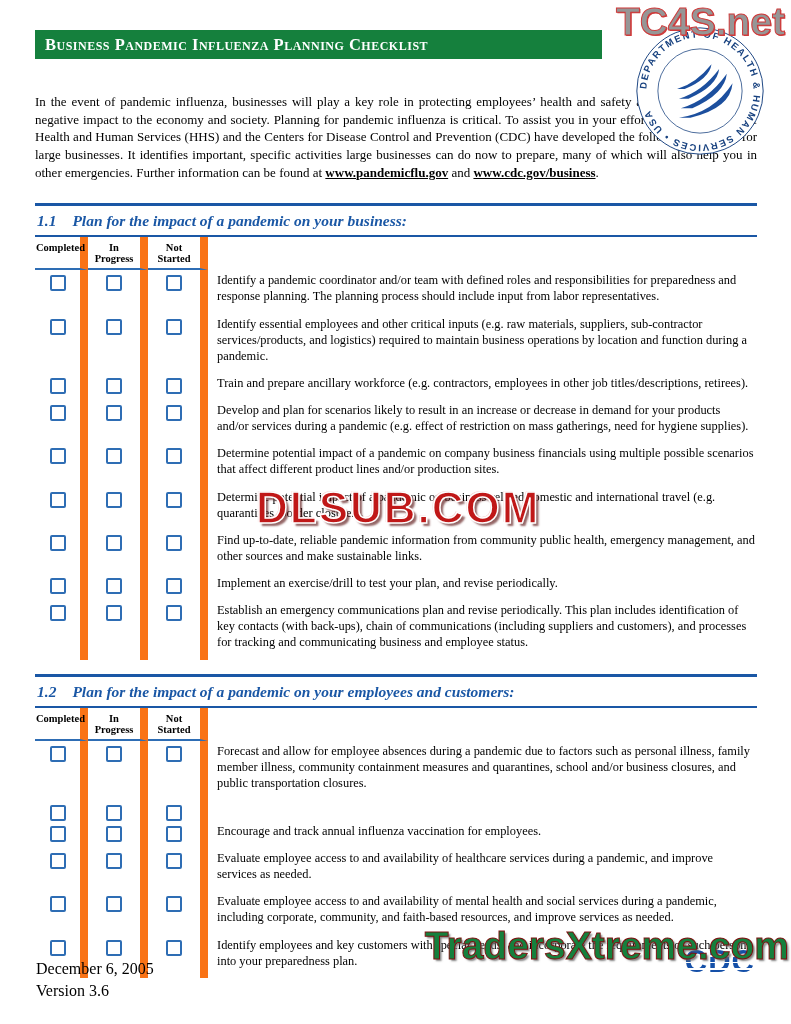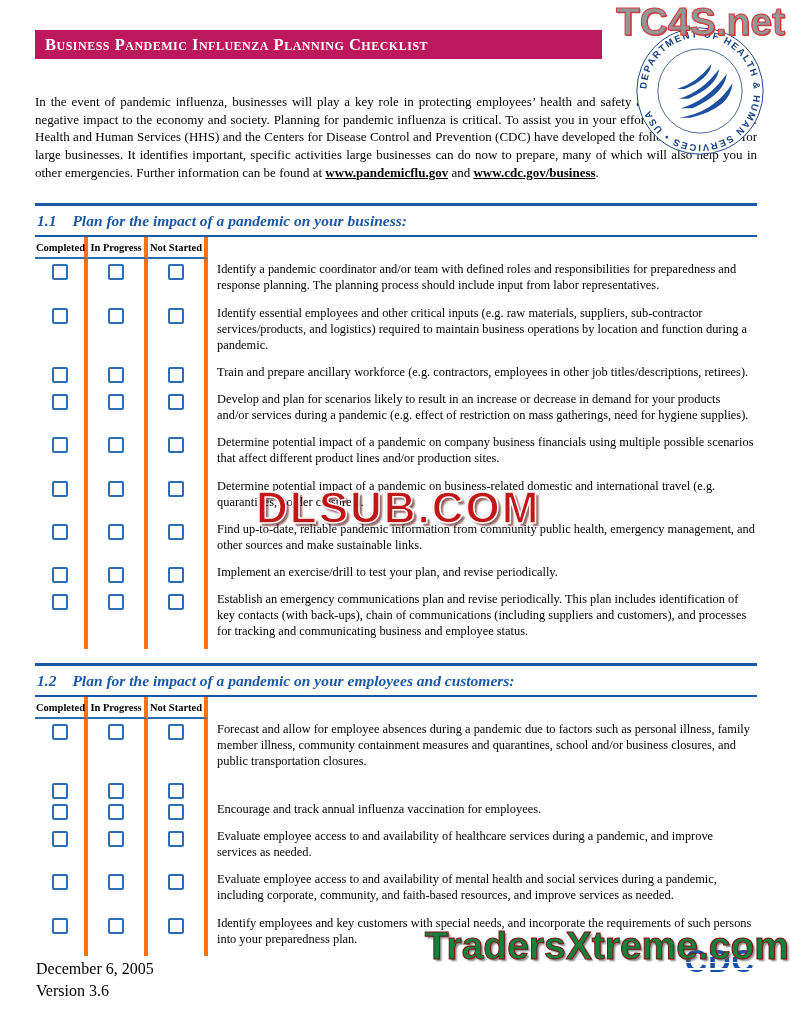--- a/index.html
+++ b/index.html
@@ -7,21 +7,21 @@
   .page {
     position:relative; width:791px; height:1024px; margin:0 auto;
     background:#fff; overflow:hidden; color:#000;
     font-family:"Liberation Serif", serif;
     padding-left:39px;
   }
 
   
   .titlebar {
     position:absolute; left:35px; top:30px; width:567px; height:29px;
-    background:#be185d; display:flex; align-items:center; padding-left:10px;
+    background:#15803d; display:flex; align-items:center; padding-left:10px;
   }
   .titlebar h1 {
     color:#fff; font-size:16.5px; font-weight:bold;
     font-variant:small-caps; letter-spacing:.5px;
     font-family:"Liberation Serif", serif;
   }
 
   
   .seal { position:absolute; top:24px; right:24px; width:134px; height:134px; z-index:3; }
 
@@ -35,21 +35,21 @@
   .rule-thin  { height:2px; background:#1a57a5; }
   .section-title {
     color:#1a57a5; font-weight:bold; font-size:15.5px;
     padding:6px 0 5px 2px;
     font-style:italic;
   }
   .section-number { margin-right:16px; }
 
   
   .row { display:grid; grid-template-columns:53px 60px 60px 1fr; }
-  .cell-b { border-right:4px solid #f97316; }
+  .cell-b { border-right:8px solid #f97316; }
   .head-cell {
     font-size:10.5px; font-weight:bold; text-align:center;
     padding:5px 1px 4px; border-bottom:2px solid #2e6db4;
     font-family:"Liberation Serif", serif;
   }
   .cb-cell { display:flex; justify-content:center; align-items:flex-start; padding-top:5px; }
   .cb {
     width:16px; height:16px; border:2px solid #2e6db4; border-radius:2px;
     background:#fff; display:block; cursor:pointer;
   }

